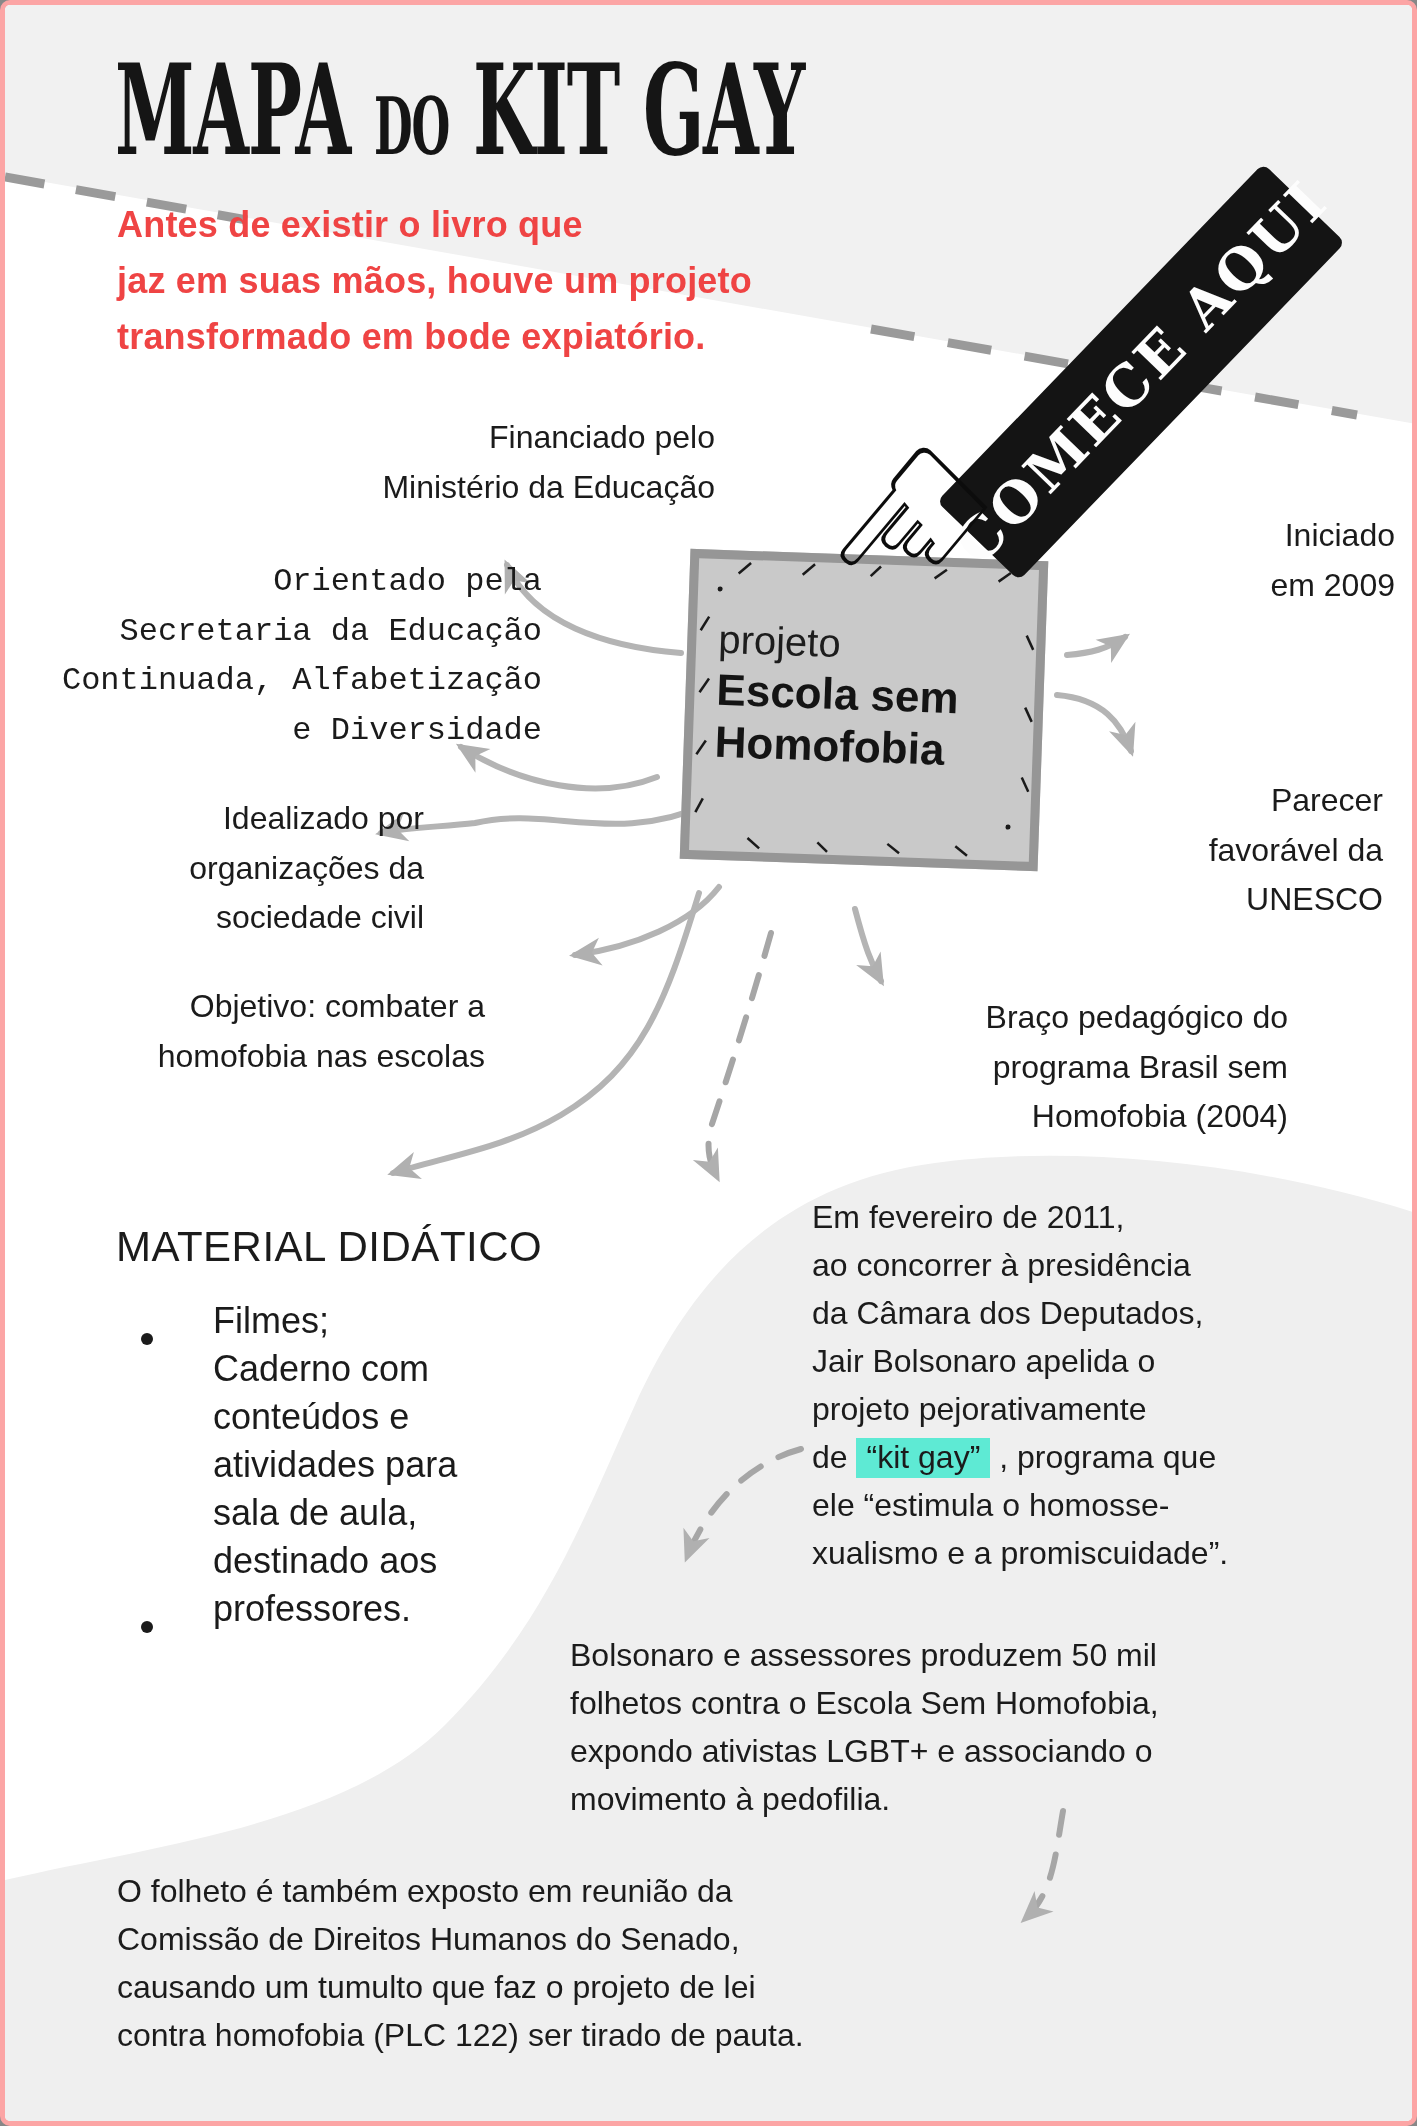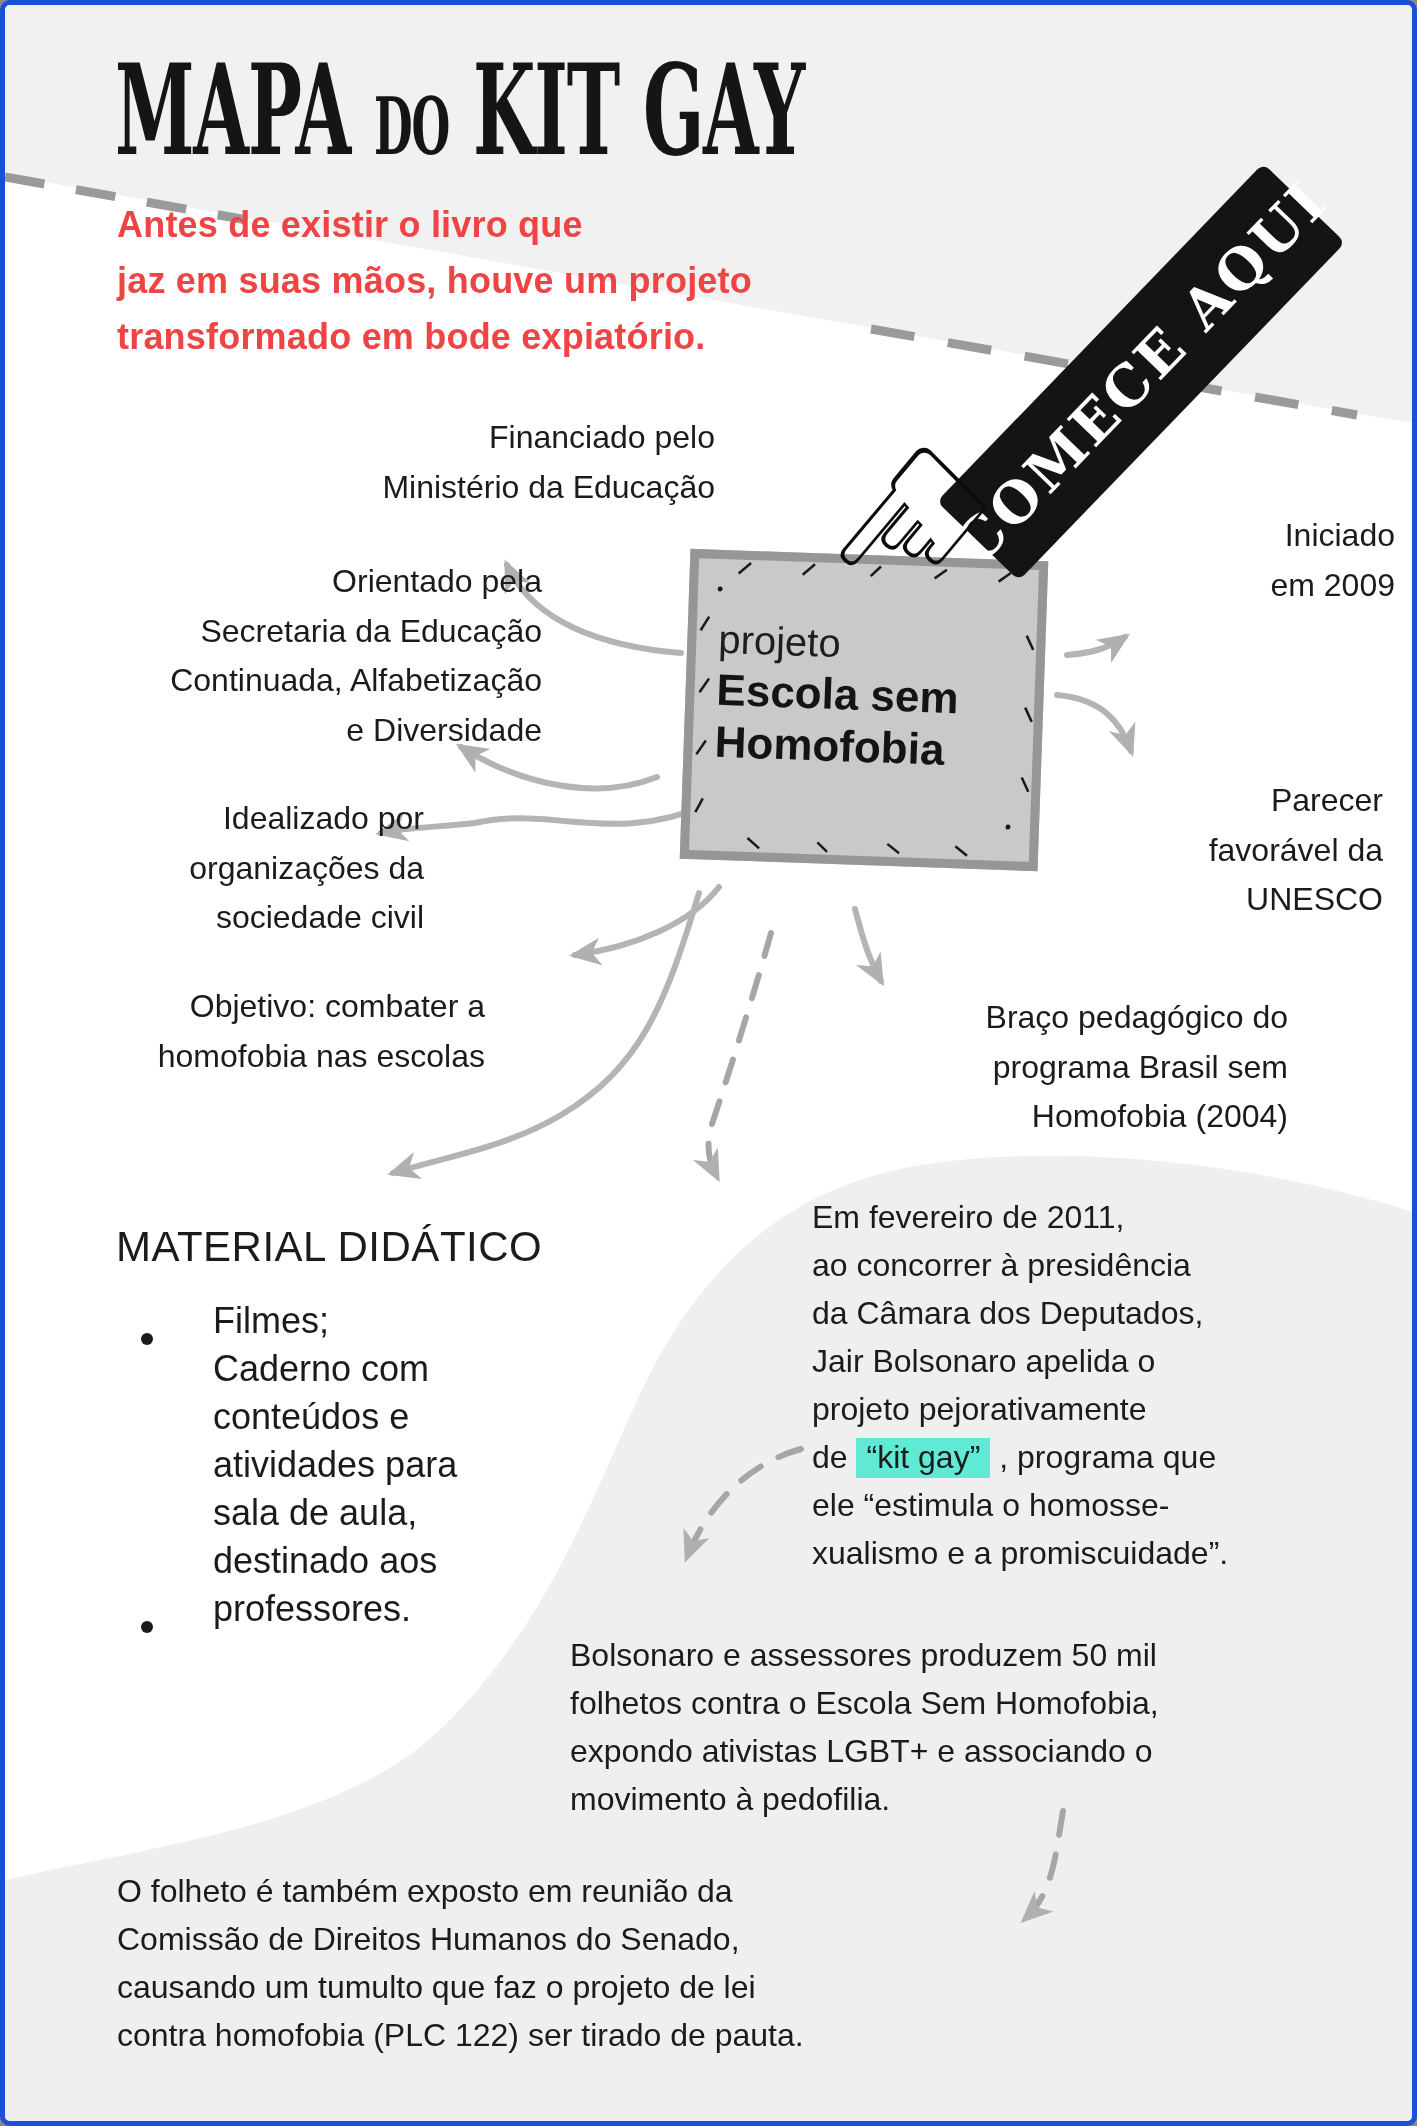--- a/index.html
+++ b/index.html
@@ -1,19 +1,19 @@
 <!DOCTYPE html>
 <html><head>
 <meta charset="utf-8">
 <style>
   html,body{margin:0;padding:0;background:#888;}
   .page{
     position:relative; width:1417px; height:2126px;
     background:#ffffff; overflow:hidden;
-    border:5px solid #1d4ed8; border-radius:10px; box-sizing:border-box;
+    border:5px solid #fca5a5; border-radius:10px; box-sizing:border-box;
     font-family:"Liberation Sans", sans-serif; color:#1b1b1b;
   }
   svg.bg{position:absolute; left:0; top:0; z-index:0;}
   .ml{white-space:pre-line;}
   .node{position:absolute; z-index:4; font-size:32px; line-height:1.55; color:#1b1b1b;}
   .center{text-align:right;}
 
   .title{
     position:absolute; left:110px; top:42px; z-index:4;
     font-family:"DejaVu Serif", serif; font-weight:bold; font-size:126px; line-height:1;
@@ -131,21 +131,21 @@
       <circle cx="22" cy="30" r="2.5" fill="#1a1a1a"></circle>
       <circle cx="318" cy="258" r="2.5" fill="#1a1a1a"></circle>
     </svg>
     <div class="kicker">projeto</div>
     <div class="big">Escola sem</div>
     <div class="big">Homofobia</div>
   </div>
 
   <div class="node center ml" style="left:210px; top:408px; width:500px;">Financiado pelo
 Ministério da Educação</div>
-  <div class="node center ml" style="left:37px; top:552px; width:500px;">Orientado pela
+  <div class="node center ml" style="left:37px; top:552px; width:500px;font-family:Liberation Mono, monospace;">Orientado pela
 Secretaria da Educação
 Continuada, Alfabetização
 e Diversidade</div>
   <div class="node center ml" style="left:19px; top:789px; width:400px;">Idealizado por
 organizações da
 sociedade civil</div>
   <div class="node center ml" style="left:30px; top:977px; width:450px;">Objetivo: combater a
 homofobia nas escolas</div>
   <div class="node center ml" style="left:1090px; top:506px; width:300px;">Iniciado
 em 2009</div>

